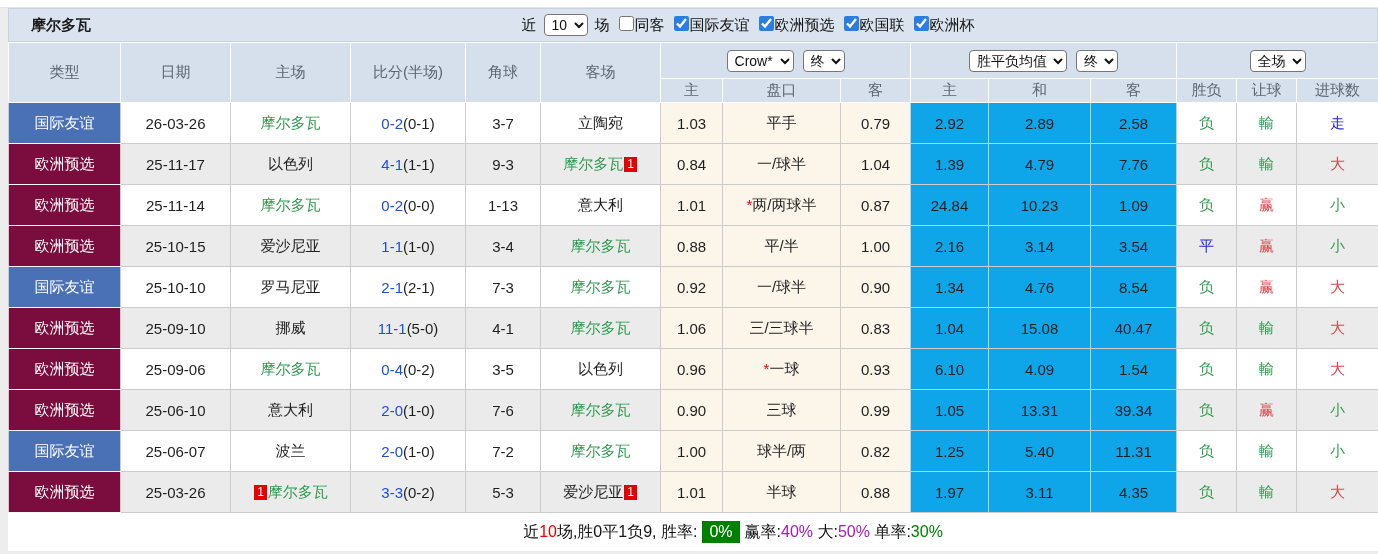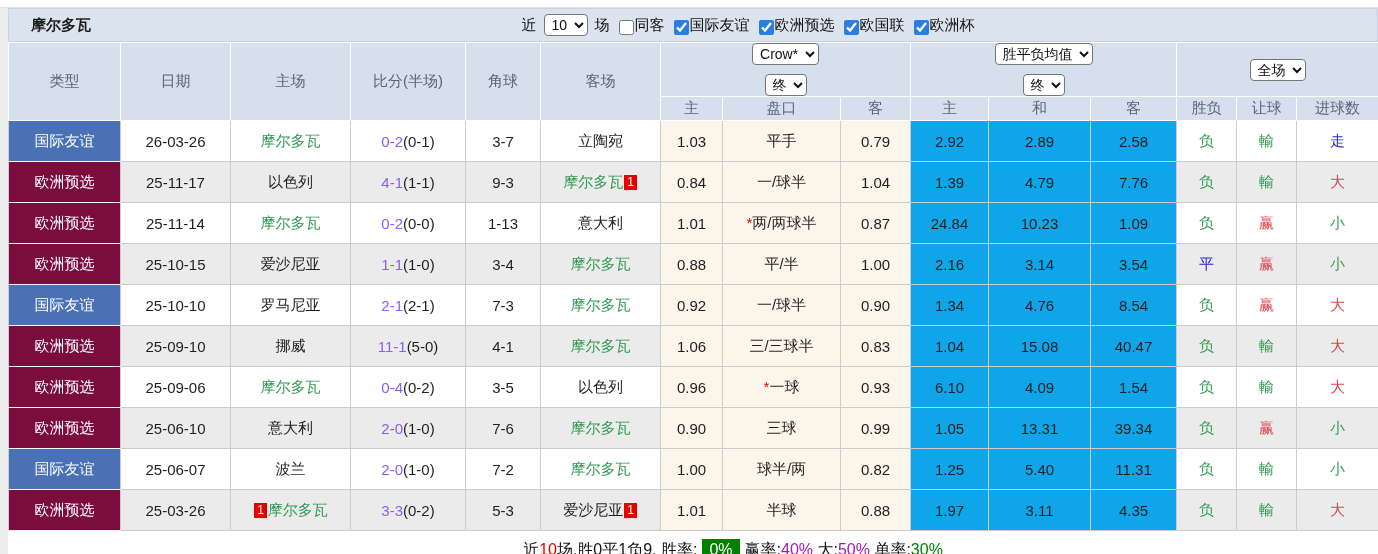--- a/index.html
+++ b/index.html
@@ -20,46 +20,46 @@
   }
   .team-title { position: absolute; left: 22px; font-weight: bold; font-size: 15px; color: #1c1c1c; }
   .controls { margin: 0 auto; transform: translateX(55px); display: flex; align-items: center; gap: 5px; font-size: 15px; color: #111; white-space: nowrap; }
   .controls select { margin: 0 2px; }
   select {
     font-size: 14px; padding: 1px 3px; border: 1px solid #767676;
     border-radius: 4px; background: #fff; color: #111;
     font-family: "Liberation Sans", sans-serif;
   }
   input[type="checkbox"] { width: 15px; height: 15px; accent-color: #2a7de1; margin: 0 1px 0 4px; }
-  .chk { display: inline-flex; align-items: flex-end; }
+  .chk { display: inline-flex; align-items: flex-start; }
 
   
   table { border-collapse: collapse; table-layout: fixed; width: 1370px; }
   thead th {
     background: #d5e0ec; color: #5c6574; font-weight: normal; font-size: 15px;
     border: 1px solid #fdfdfd; padding: 0;
   }
   tr.h1 th { height: 36px; }
   tr.h2 th { height: 24px; }
-  .selwrap { display: flex; justify-content: center; align-items: center; gap: 9px; flex-direction: column; }
+  .selwrap { display: flex; justify-content: center; align-items: center; gap: 9px; }
   tbody td {
     border: 1px solid #cccccc; text-align: center; font-size: 15px;
     color: #1f1f1f; height: 41px; padding: 0; background: #fff; overflow: hidden; white-space: nowrap;
   }
   tr.alt td { background: #ebebeb; }
   td.cream, tr.alt td.cream { background: #fbf5ea; }
   td.lblue, tr.alt td.lblue { background: #0ea5e9; }
   td.type { color: #fff; font-size: 15px; border-bottom-color: #f8f8f8; }
   td.type.friendly { background: #4a71b6; }
   td.type.qualifier { background: #7b0c3e; }
 
   .c-green { color: #2f9a4f; }
   .c-red   { color: #d9474f; }
   .c-blue  { color: #2626d9; }
-  .ft { color: #8b5cf6; }
+  .ft { color: #1d4ed8; }
   .ht { color: #1f1f1f; }
   .star { color: #e60000; }
   .badge {
     background: #e60000; color: #fff; font-size: 12px; line-height: 15px;
     display: inline-block; padding: 0 3px; margin: 0 1px; vertical-align: 1px;
   }
 
   
   .footer { height: 38px; background: #fff; display: flex; align-items: center; justify-content: center; font-size: 16px; color: #111; }
   .footer .inner { transform: translateX(40px); display: flex; align-items: center; white-space: pre; }

